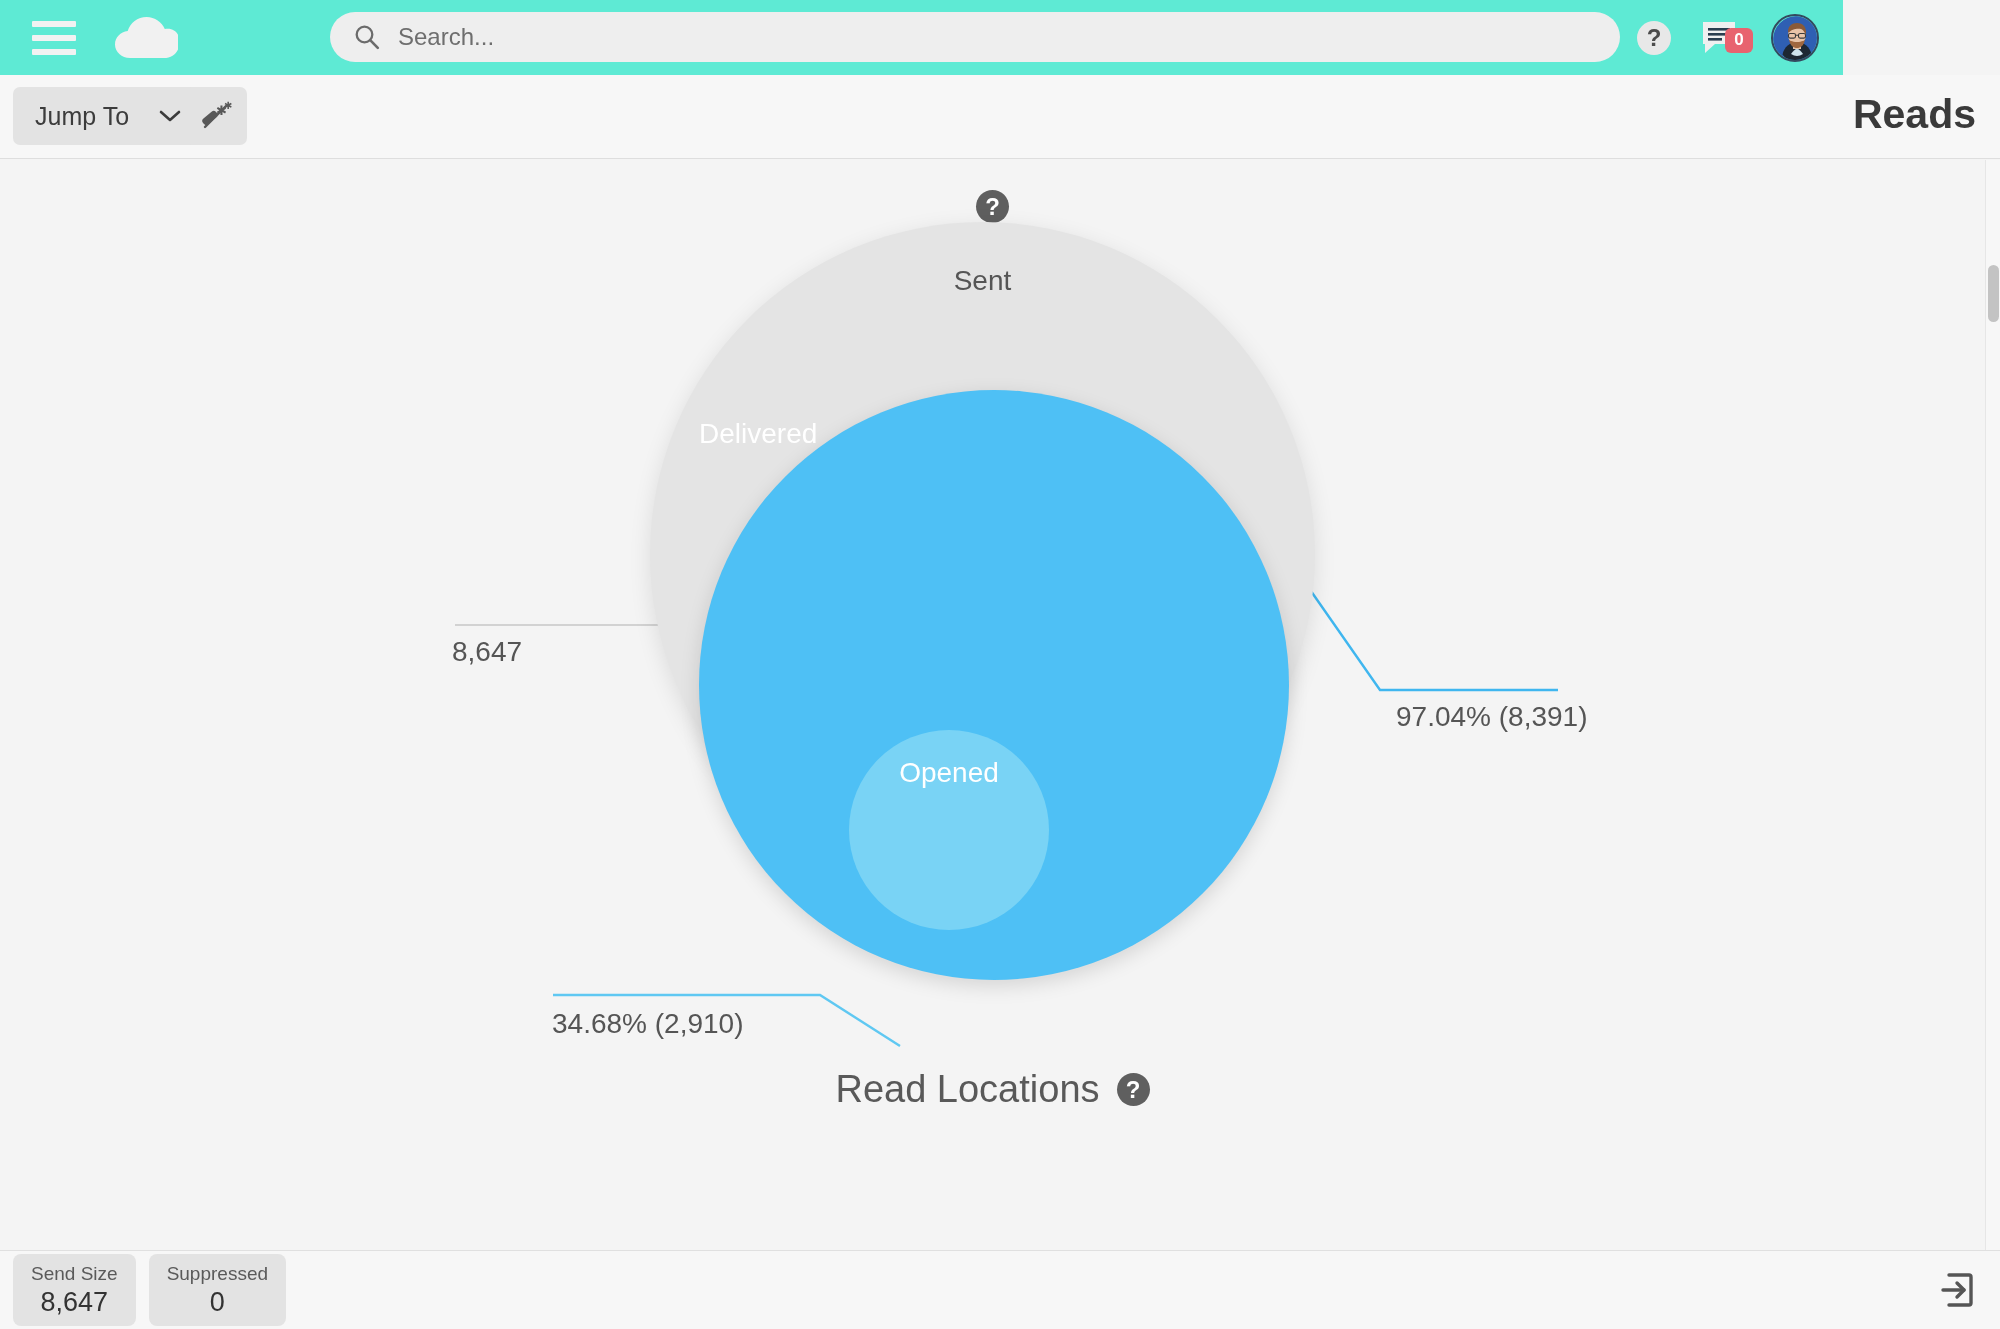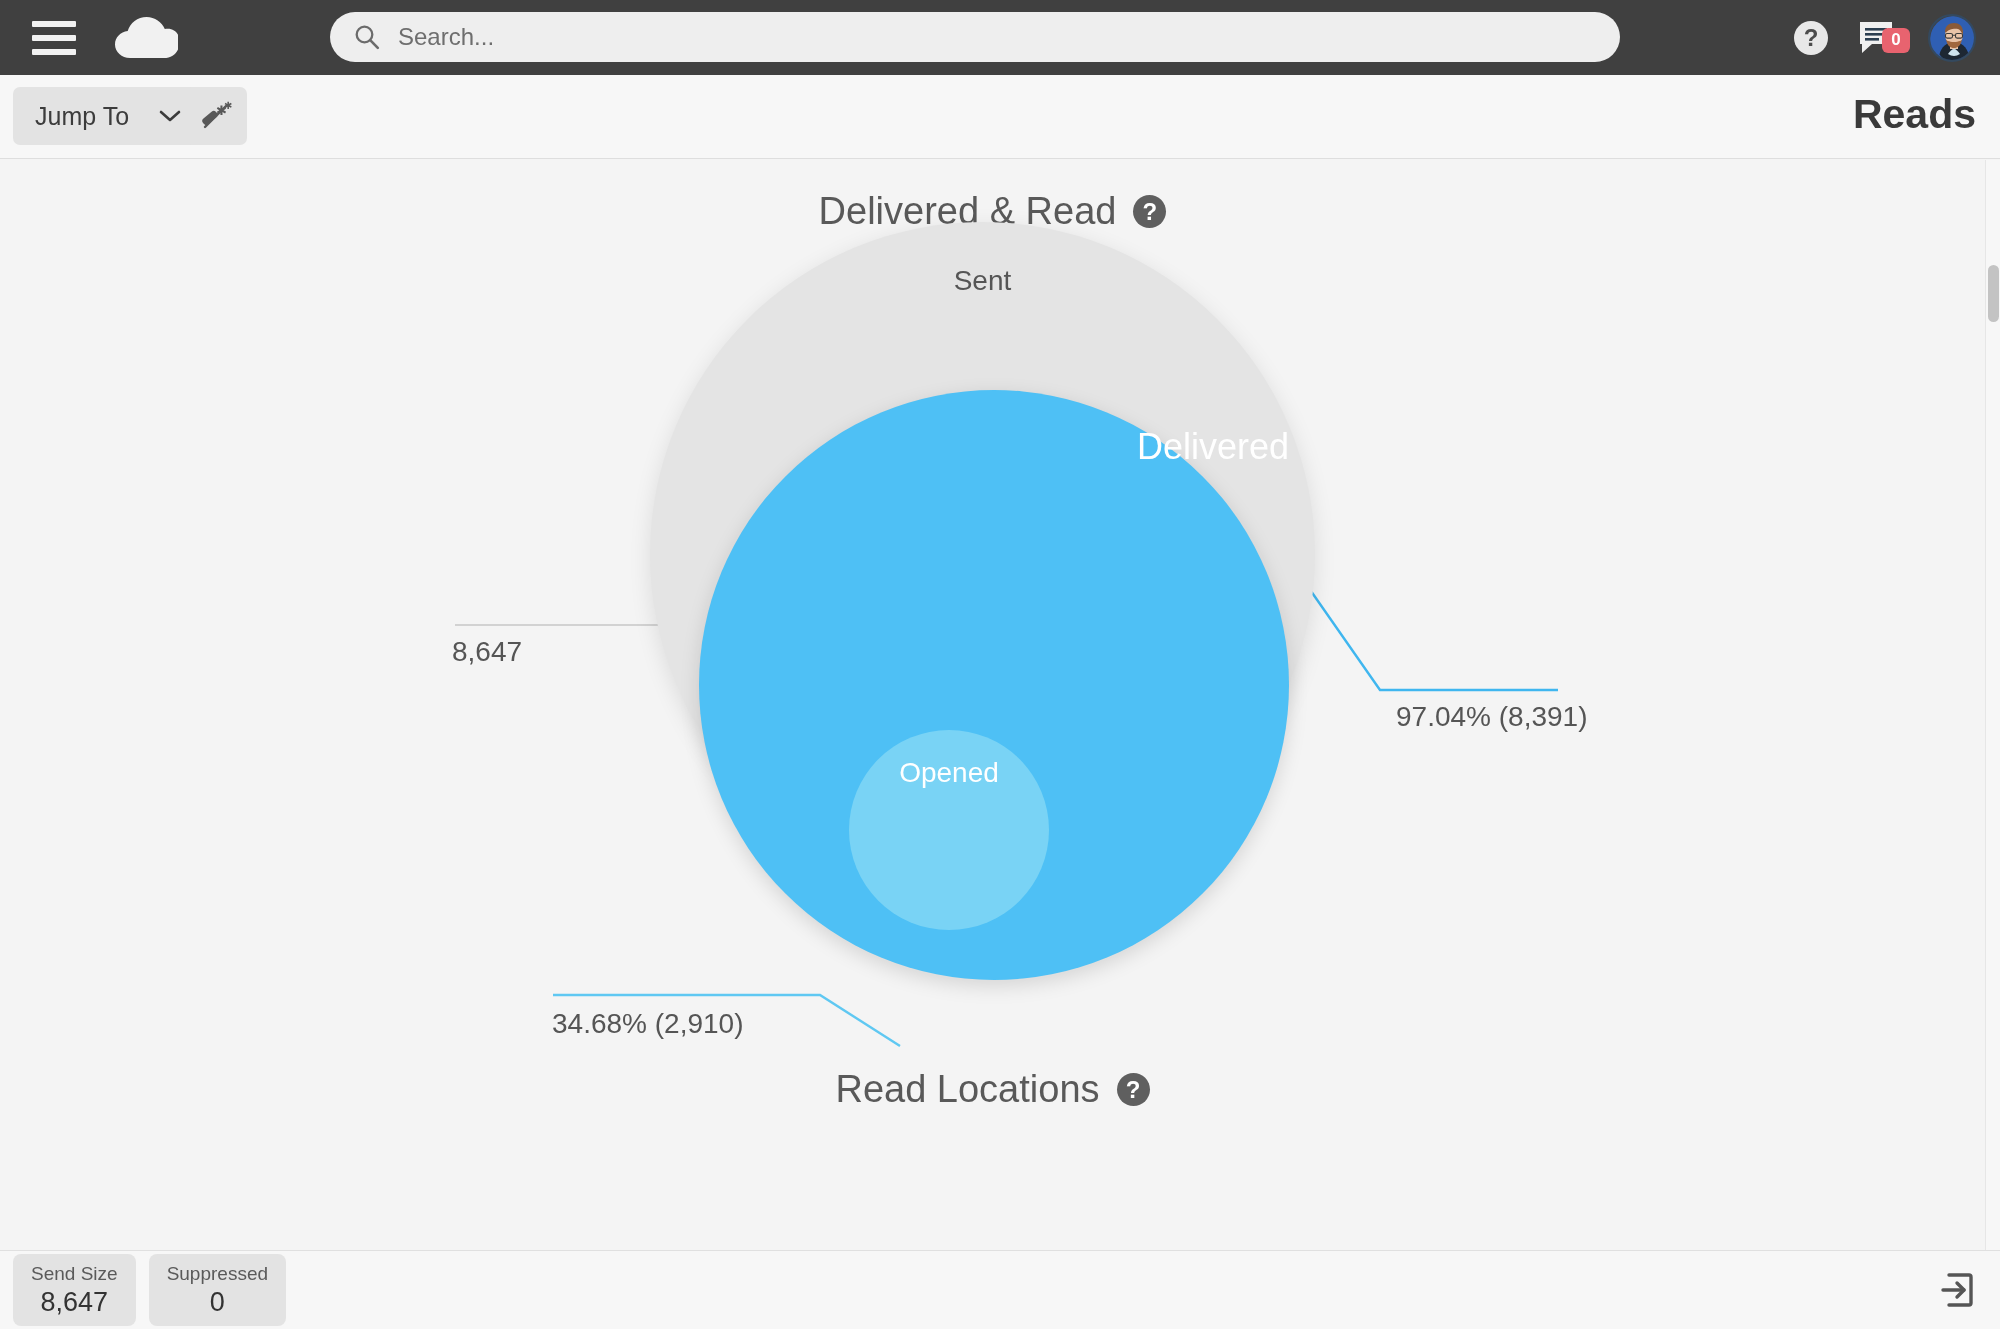--- a/index.html
+++ b/index.html
@@ -6,22 +6,22 @@
   html, body {
     width: 2000px; height: 1329px;
     font-family: "Liberation Sans", sans-serif;
     background: #f4f4f4;
     overflow: hidden;
   }
 
   
   #topnav {
     position: absolute; top: 0; left: 0;
-    width: 2000px; height: 75px;
-    background: #404040;
+    width: 1843px; height: 75px;
+    background: #5eead4;
     display: flex; align-items: center;
   }
   #hamburger {
     margin-left: 32px;
     width: 44px; height: 34px;
     display: flex; flex-direction: column; justify-content: space-between;
     cursor: pointer;
   }
   #hamburger span { display: block; height: 6px; background: #f2f2f2; border-radius: 1px; }
   #cloud-logo { margin-left: 38px; width: 64px; height: 42px; cursor: pointer; }
@@ -124,22 +124,22 @@
     position: absolute; top: 43px; width: 100%; text-align: center;
     font-size: 28px; color: #555555;
   }
   #delivered-circle {
     position: absolute; left: 699px; top: 230px;
     width: 590px; height: 590px; border-radius: 50%;
     background: #4ec0f5;
     box-shadow: 0 6px 20px rgba(0,0,0,0.13);
   }
   #delivered-label {
-    position: absolute; top: 28px; width: 100%; text-align: right;
-    font-size: 36px; color: #ffffff; margin-top: 8px;
+    position: absolute; top: 28px; width: 100%; text-align: left;
+    font-size: 28px; color: #ffffff;
   }
   #opened-circle {
     position: absolute; left: 890px; top: 601px;
     width: 200px; height: 200px; border-radius: 50%;
     background: #79d3f5;
   }
   #opened-label {
     position: absolute; top: 27px; width: 100%; text-align: center;
     font-size: 28px; color: #ffffff;
   }
@@ -256,21 +256,20 @@
       <text x="25" y="10" font-family="Liberation Sans, sans-serif" font-size="10" fill="#585858">✱</text>
     </svg>
   </button>
 
   <div id="page-title">Reads</div>
 </div>
 
 <div id="main">
 
   <div id="chart-title">
-    <span>Delivered &amp; Read</span>
     <span class="q-badge">?</span>
   </div>
 
   <svg id="leaders" viewBox="0 0 1985 1090">
 
     <polyline points="455,465 720,465 803,519" fill="none" stroke="#d2d2d2" stroke-width="2.2"></polyline>
 
     <polyline points="1283,391 1380,530 1558,530" fill="none" stroke="#3fb6ef" stroke-width="2.4"></polyline>
 
     <polyline points="553,835 820,835 900,886" fill="none" stroke="#5fc8f2" stroke-width="2.4"></polyline>

